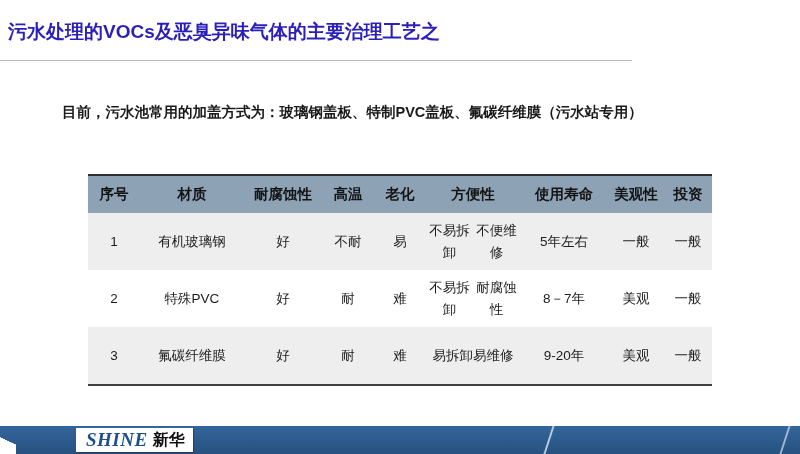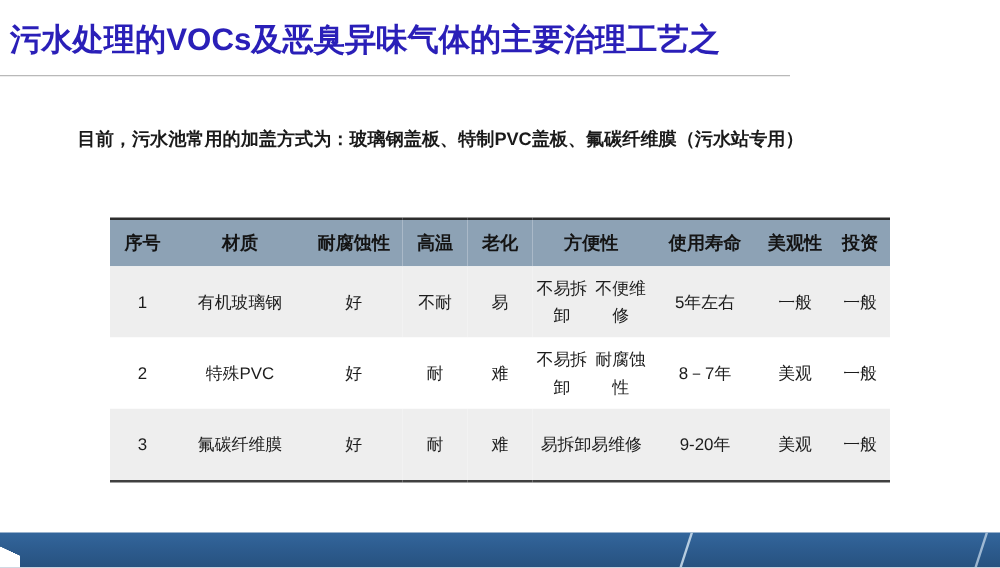--- a/index.html
+++ b/index.html
@@ -13,21 +13,21 @@
     font-family: "Liberation Sans", "DejaVu Sans", sans-serif;
     overflow: hidden;
     position: relative;
   }
 
   
   #slide-title {
     position: absolute;
     left: 8px;
     top: 16px;
-    font-size: 25px;
+    font-size: 19px;
     font-weight: bold;
     color: #2a1fb8;
     letter-spacing: 0px;
     white-space: nowrap;
     line-height: 32px;
   }
   #title-rule {
     position: absolute;
     left: 0px;
     top: 60px;
@@ -272,15 +272,19 @@
       </td>
       <td>9-20年</td>
       <td>美观</td>
       <td>一般</td>
     </tr>
   </tbody>
 </table>
 
 <div id="footer-bar">
   <div id="footer-wedge"></div>
+  <div id="footer-logo">
+    <span class="logo-en">SHINE</span>
+    <span class="logo-cn">新华</span>
+  </div>
   <div id="footer-divider"></div>
   <div id="footer-divider-right"></div>
 </div>
 
 </body></html>

